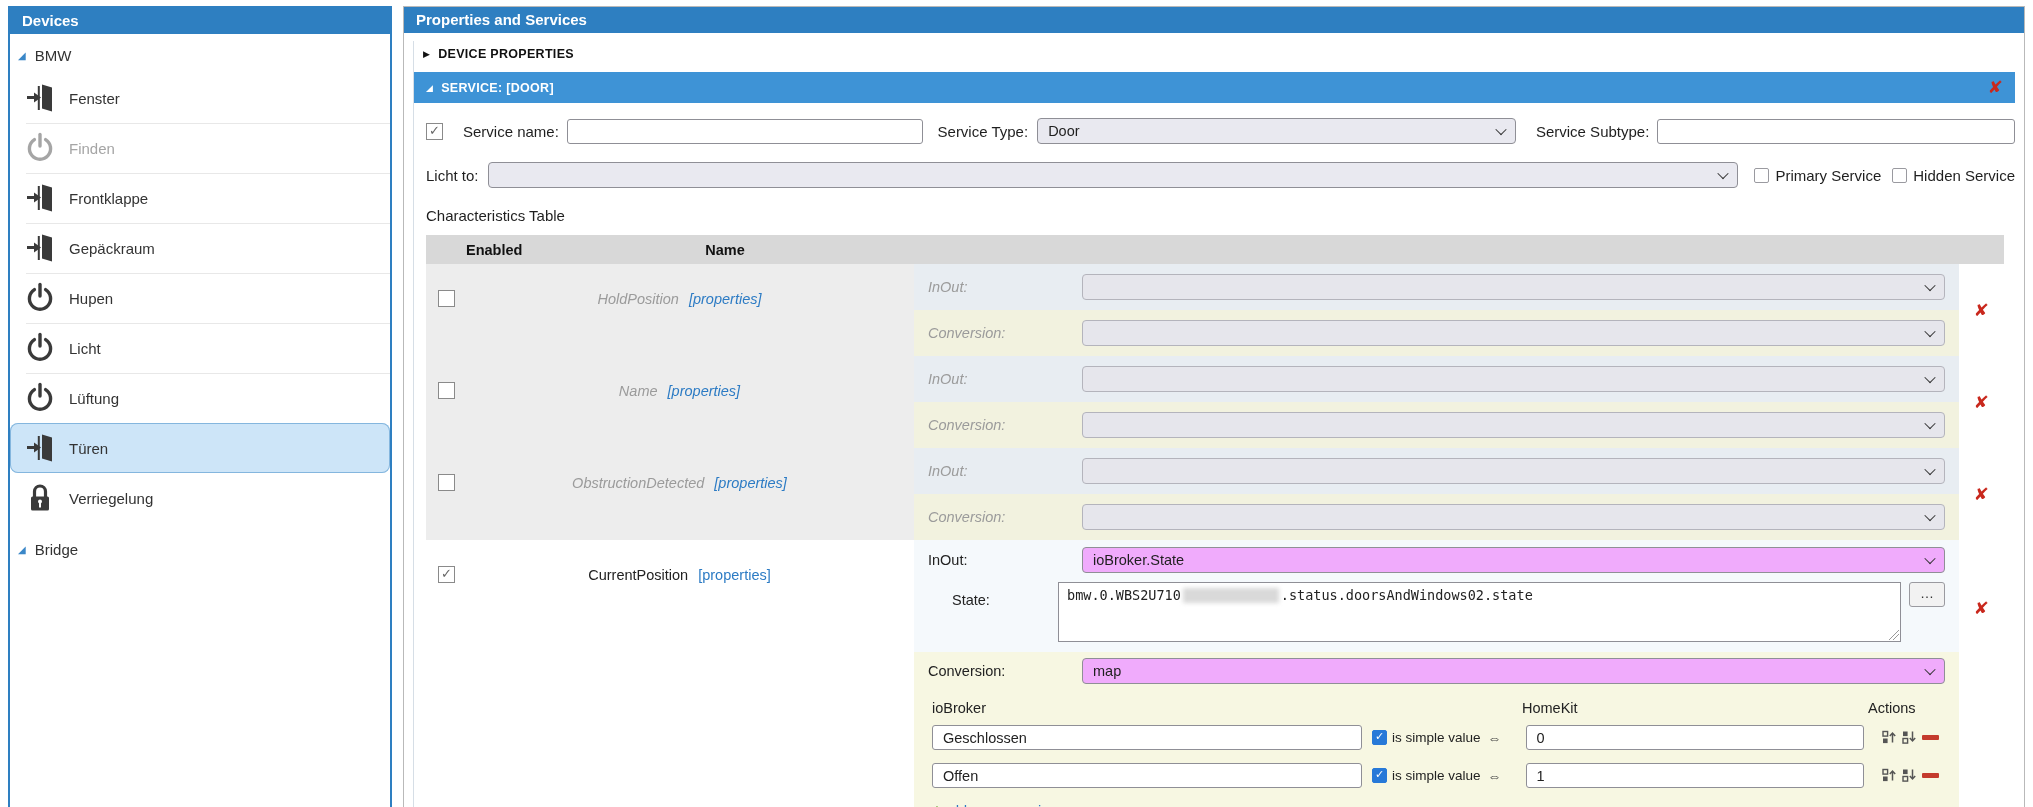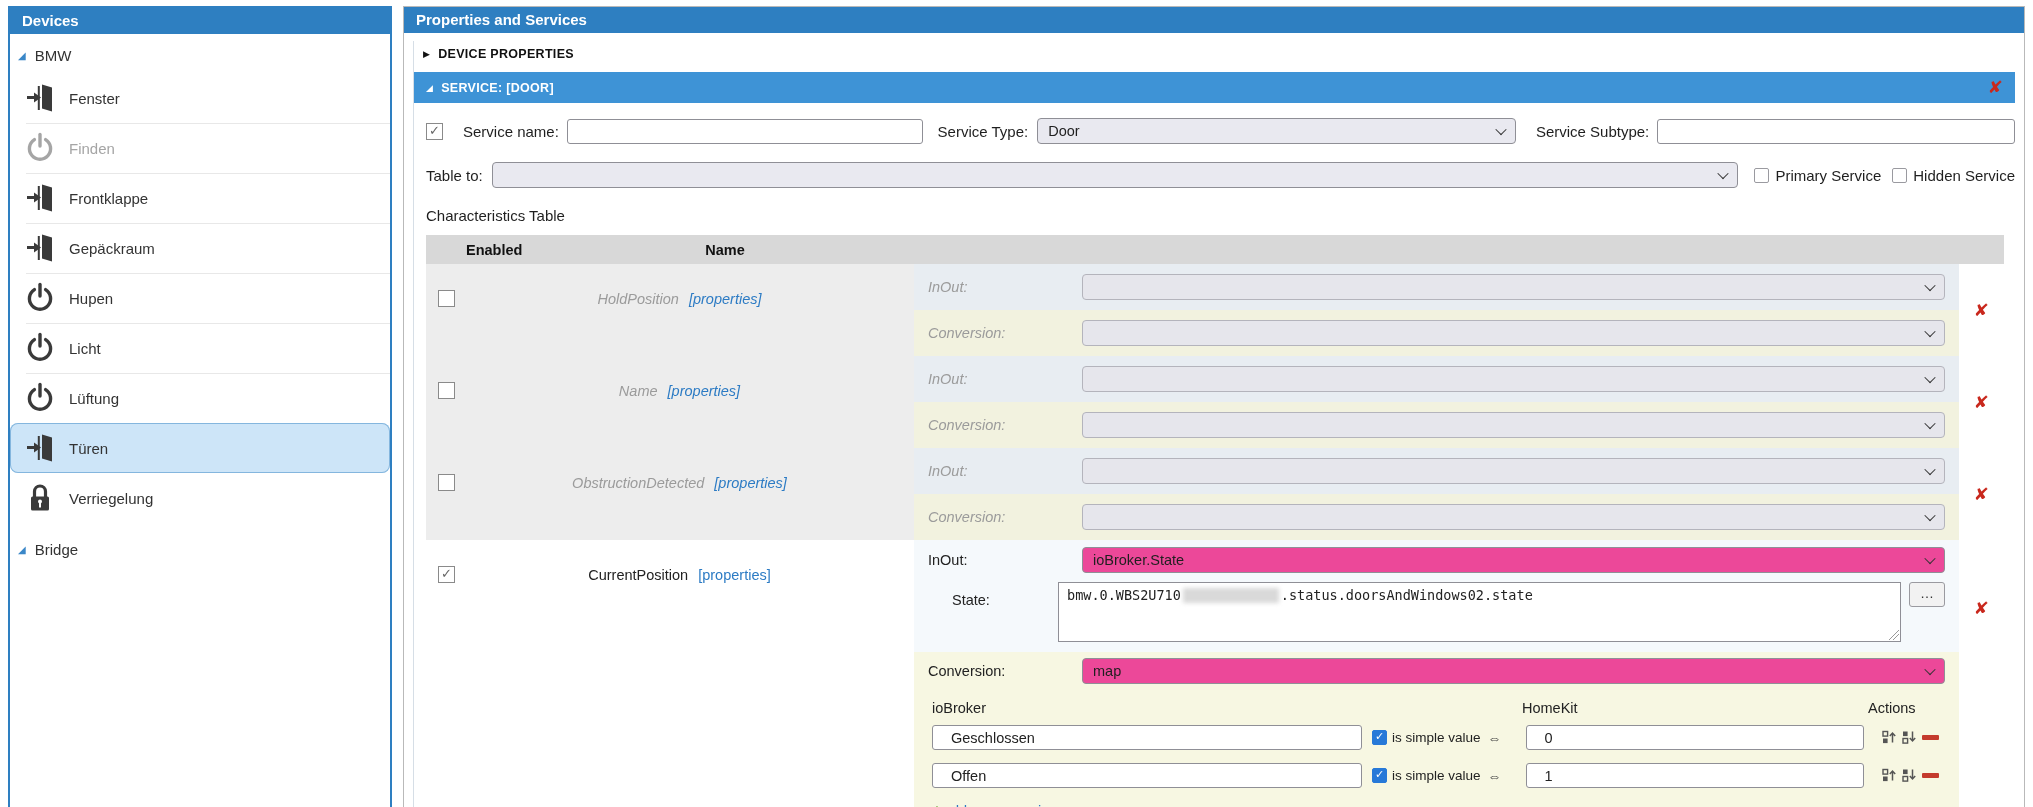--- a/index.html
+++ b/index.html
@@ -11,21 +11,21 @@
   .panel-header { height:26px; line-height:26px; background:#2e7fc1; color:#fff;
                   font-weight:bold; font-size:15px; padding-left:12px; }
   .cb { display:inline-flex; align-items:center; justify-content:center;
         width:17px; height:17px; background:#fff; border:1px solid #8a8a8a; flex:0 0 auto; }
   .cb .mark { font-size:13px; line-height:1; color:#666; font-weight:bold; visibility:hidden; transform:translateY(-1px); }
   .cb.checked .mark { visibility:visible; }
   .cb.small { width:15px; height:15px; border-radius:2px; border-color:#9a9aa0; }
   .cb.blue { width:15px; height:15px; background:#2779d8; border-color:#2779d8; border-radius:2px; }
   .cb.blue .mark { color:#fff; visibility:visible; font-size:11px; }
   .tinput { height:25px; background:#fff; border:1px solid #8f8f96; border-radius:3px;
-            padding:0 18px; font-size:14.5px; font-family:inherit; color:#222; }
+            padding:0 10px; font-size:14.5px; font-family:inherit; color:#222; }
   .select { display:flex; align-items:center; height:26px; background:#e9e9f0;
             border:1px solid #8f8f96; border-radius:4px; padding:0 10px; cursor:default; }
   .select .sel-text { flex:1; font-size:14.5px; color:#1f1f1f; white-space:nowrap; overflow:hidden; }
   .select .chev { width:8px; height:8px; border-right:1.7px solid #333; border-bottom:1.7px solid #333;
                   transform:rotate(45deg) translate(-1px,-1px); flex:0 0 auto; }
   .lbl { white-space:nowrap; }
   .red-x { color:#c9281d; font-weight:bold; font-size:17px; line-height:1; cursor:pointer;
            transform:skewX(-6deg); }
 
   
@@ -81,21 +81,21 @@
   .ct-row.disabled .sub .lbl { font-style:italic; color:#9b9b9b; }
   .sub .select { flex:1; background:#e6e6ec; border-color:#b4b4bc; }
   .sub-io { background:#e8edf2; }
   .sub-conv { background:#f2f2df; }
   .x-cell { display:flex; align-items:center; justify-content:center; background:#fff; }
   .ct-row.enabled .x-cell { align-items:flex-start; padding-top:60px; }
 
   
   .io-block { background:#f5f9fc; }
   .io-block .sub { height:40px; }
-  .io-block .sub .select, .conv-block .sub .select { background:#ec4899; border-color:#8f8f96; }
+  .io-block .sub .select, .conv-block .sub .select { background:#f0abfc; border-color:#8f8f96; }
   .state-row { display:flex; align-items:flex-start; padding:2px 14px 10px 14px; }
   .state-row .lbl { width:130px; padding-left:24px; margin-top:10px; font-size:14.5px; flex:0 0 auto; }
   .state-box { position:relative; flex:1; height:60px; background:#fff; border:1px solid #8f8f96;
                font-family:"DejaVu Sans Mono","Liberation Mono",monospace; font-size:13.5px;
                padding:4px 8px; display:flex; align-items:flex-start; }
   .state-box .redacted { display:inline-block; width:96px; height:15px; background:#d9d9d9;
                          filter:blur(2px); margin:1px 2px 0 2px; }
   .state-box .grip { position:absolute; right:1px; bottom:1px; width:10px; height:10px;
       background:
         linear-gradient(135deg, transparent 46%, #999 46%, #999 54%, transparent 54%) 0 0/10px 10px,
@@ -270,21 +270,21 @@
           <span class="lbl" style="margin-left:15px;">Service Type:</span>
           <span class="select" style="width:482px; margin-left:9px;">
             <span class="sel-text">Door</span>
             <span class="chev"></span>
           </span>
           <span class="lbl" style="margin-left:20px;">Service Subtype:</span>
           <input class="tinput" style="width: 360px; margin-left: 8px;" value="">
         </div>
 
         <div class="frow" style="margin-top:18px;">
-          <span class="lbl">Table to:</span>
+          <span class="lbl">Licht to:</span>
           <span class="select" style="width:1300px; margin-left:9px; background:#e9e9f0;">
             <span class="sel-text"></span>
             <span class="chev"></span>
           </span>
           <span class="cb small" style="margin-left:16px;">
             <span class="mark">✓</span>
           </span>
           <span class="lbl" style="margin-left:6px;">Primary Service</span>
           <span class="cb small" style="margin-left:11px;">
             <span class="mark">✓</span>

